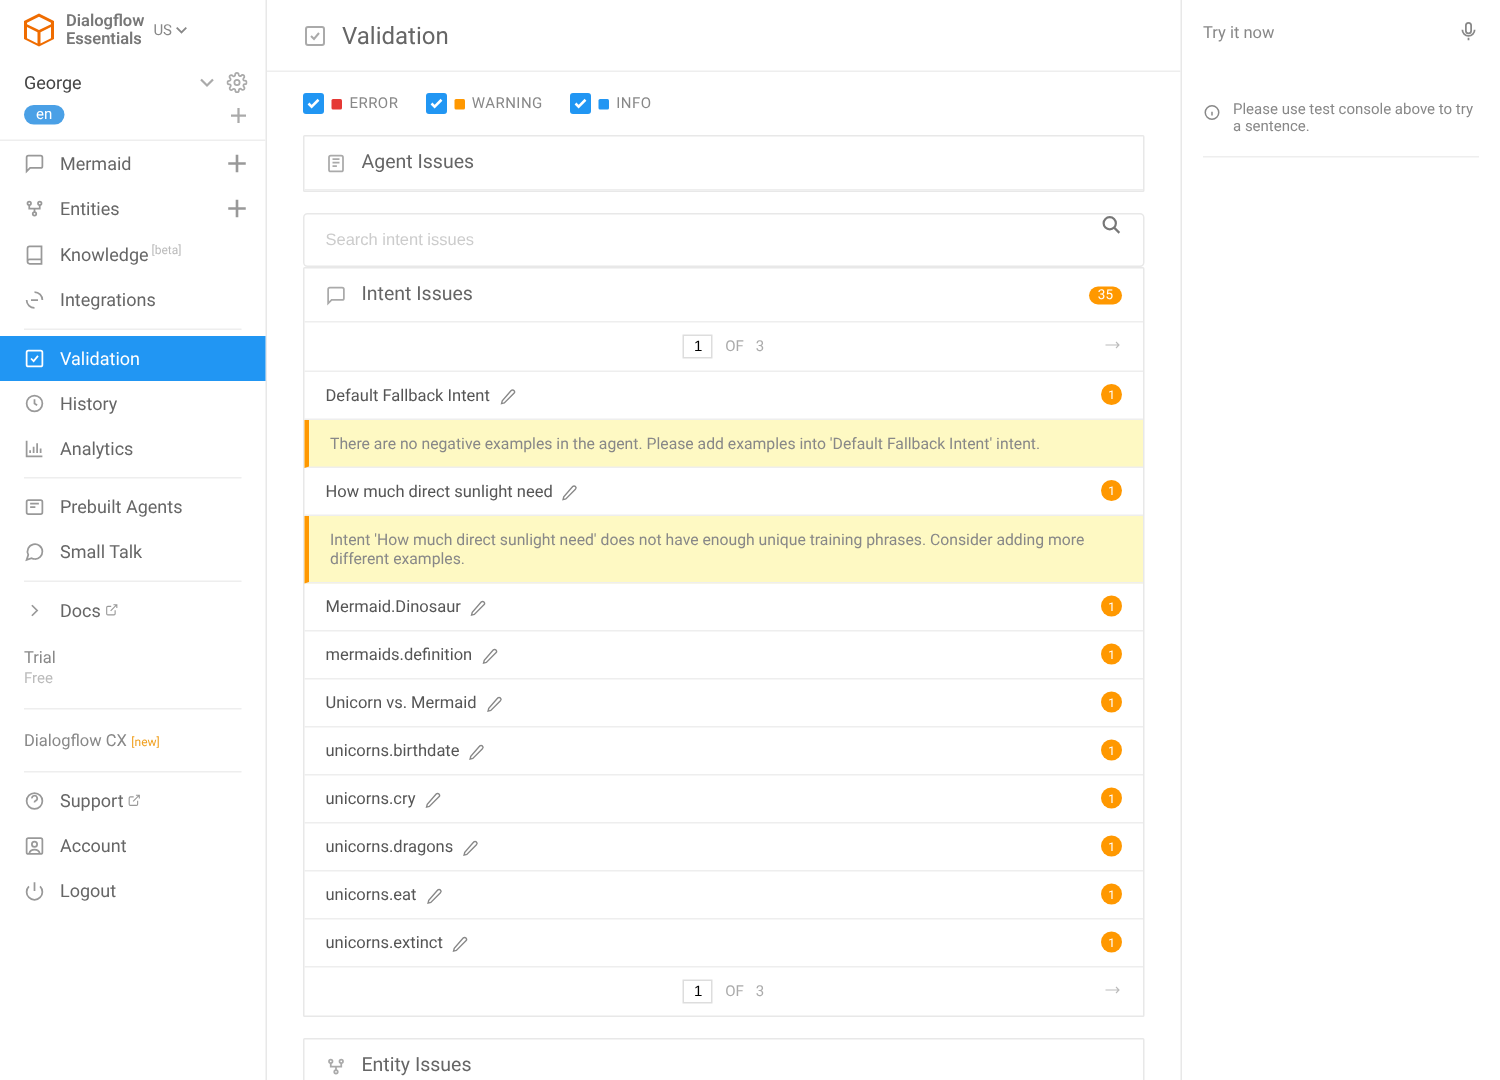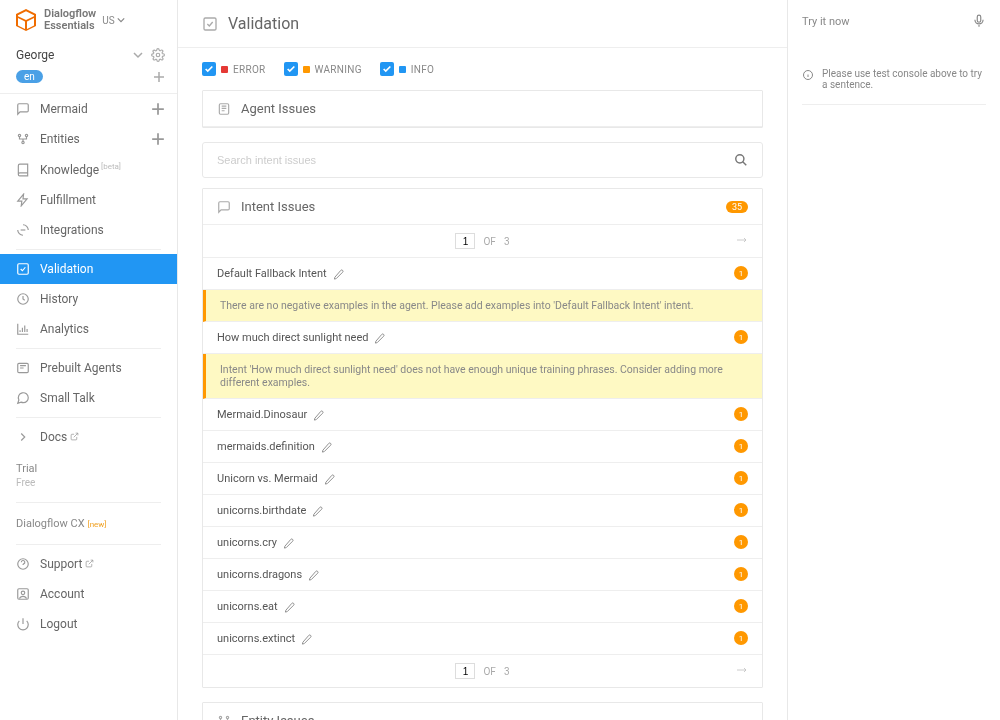--- a/index.html
+++ b/index.html
@@ -56,21 +56,21 @@
 .dot.warn{background:#ff9800}
 .dot.info{background:#2196f3}
 .chk-label{font-size:10px;color:#888;letter-spacing:.3px}
 
 .panel{border:1px solid #e8e8e8;border-radius:1px;margin-bottom:14px;background:#fff}
 .panel-head{display:flex;align-items:center;gap:10px;padding:10px 14px;border-bottom:1px solid #eee;position:relative}
 .panel-head svg{width:14px;height:14px;color:#aaa}
 .panel-title{font-size:13px;color:#666}
 .count-badge{position:absolute;right:14px;background:#ff9800;color:#fff;border-radius:10px;font-size:9px;padding:1px 6px;min-width:18px;text-align:center}
 
-.search-row{padding:0 14px;display:flex;align-items:center;border:1px solid #e8e8e8;border-radius:3px;margin-bottom:10px;height:36px}
+.search-row{padding:0 14px;display:flex;border:1px solid #e8e8e8;border-radius:3px;height:36px}
 .search-row input{border:none;flex:1;font-size:11px;color:#666;background:transparent;outline:none}
 .search-row input::placeholder{color:#ccc}
 .search-row svg{width:14px;height:14px;color:#777;cursor:pointer}
 
 .pager{display:flex;align-items:center;justify-content:center;padding:8px;border-bottom:1px solid #eee;gap:8px;position:relative;font-size:10px;color:#aaa}
 .pager input{width:20px;height:16px;border:1px solid #ddd;text-align:center;font-size:10px}
 .pager .arrow{position:absolute;right:14px;color:#bbb;cursor:pointer}
 .pager .arrow svg{width:12px;height:10px}
 
 .row{display:flex;align-items:flex-end;padding:9px 14px;border-bottom:1px solid #eee;position:relative}
@@ -156,28 +156,20 @@
       <svg class="plus" viewBox="0 0 12 12">
           <path d="M6 1v10M1 6h10" stroke="currentColor" stroke-width="1.5"></path>
         </svg>
     </div>
     <div class="nav-item">
       <div class="nl">
           <svg viewBox="0 0 24 24" fill="none" stroke="currentColor" stroke-width="2">
             <path d="M4 19.5A2.5 2.5 0 0 1 6.5 17H20M4 4.5A2.5 2.5 0 0 1 6.5 2H20v20H6.5A2.5 2.5 0 0 1 4 19.5z"></path>
           </svg>
           <span class="label"><span>Knowledge</span><span class="badge-sup">[beta]</span></span>
-        </div>
-    </div>
-    <div class="nav-item">
-      <div class="nl">
-          <svg viewBox="0 0 24 24" fill="none" stroke="currentColor" stroke-width="2">
-            <path d="M13 2 3 14h7l-1 8 10-12h-7z"></path>
-          </svg>
-          <span class="label">Fulfillment</span>
         </div>
     </div>
     <div class="nav-item">
       <div class="nl">
           <svg viewBox="0 0 24 24" fill="none" stroke="currentColor" stroke-width="2">
             <path d="M3 12a9 9 0 0 0 9 9M21 12a9 9 0 0 0-9-9"></path>
             <path d="M8 12h8"></path>
           </svg>
           <span class="label">Integrations</span>
         </div>

